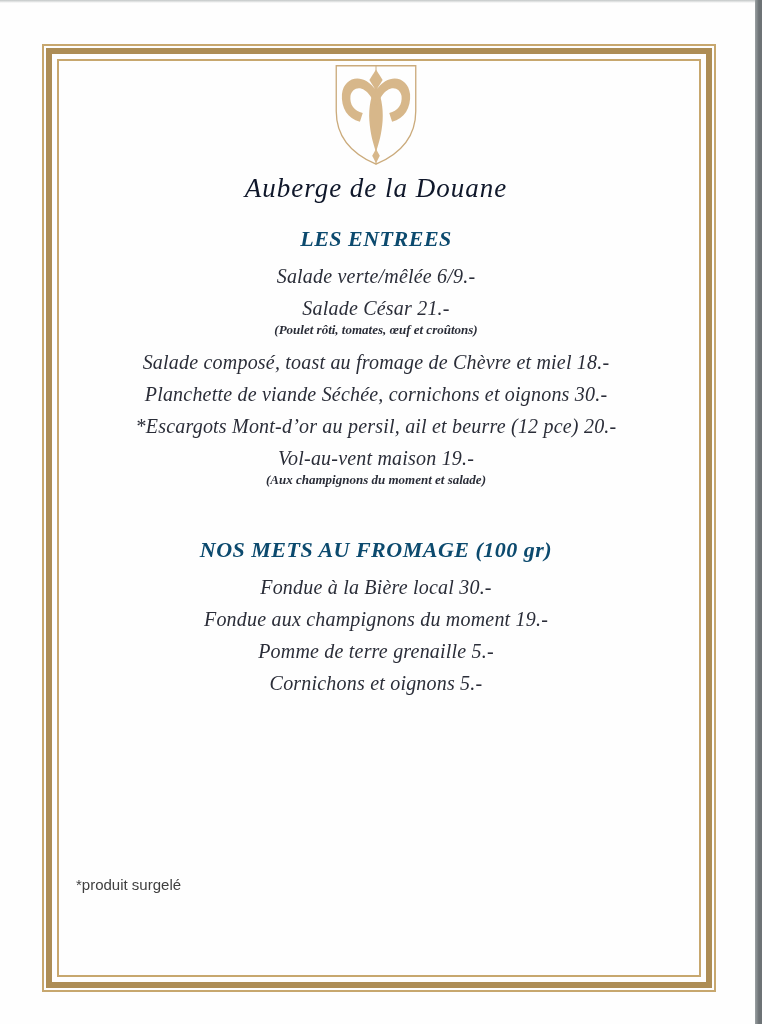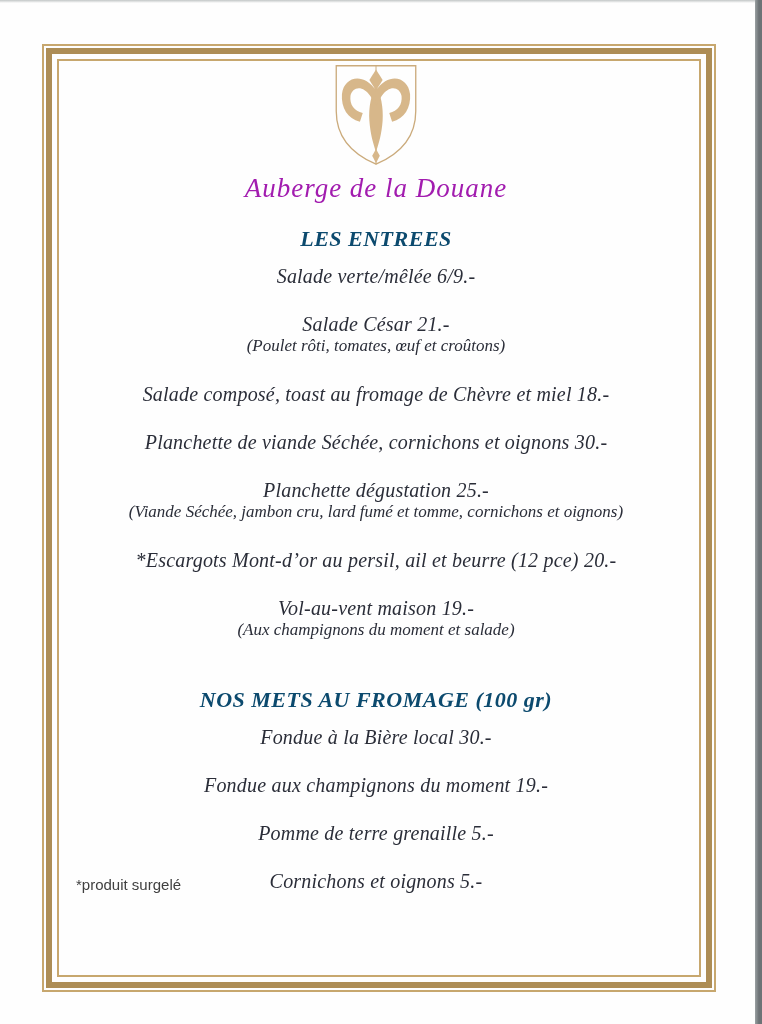--- a/index.html
+++ b/index.html
@@ -37,41 +37,42 @@
   .content {
     position: absolute; left: 56px; top: 0; width: 640px;
     text-align: center;
     color: #2a2d38;
   }
   .crest { display: block; margin: 62px auto 0 auto; }
   .page-title {
     margin-top: 4px;
     font-size: 27px; line-height: 32px;
     font-style: italic;
-    color: #a21caf;
+    color: #0f172a;
     letter-spacing: 1px;
   }
   .section-header {
     margin-top: 24px;
     font-size: 22px; line-height: 22px;
     font-style: italic; font-weight: bold;
     color: #0c4a6e;
     letter-spacing: 0.5px;
   }
   .section-fromage .section-header { margin-top: 48px; margin-bottom: 10px; }
-  .menu-line { margin-top: 26px; }
+  .menu-line { margin-top: 10px; }
   .section-header + .menu-line { margin-top: 15px; }
   .item {
     font-size: 20px; line-height: 22px;
     font-style: italic;
     letter-spacing: 0.2px;
   }
   .sub {
-    font-size: 17px; line-height: 22px;
+    font-size: 13px; line-height: 22px;
     font-style: italic;
+    font-weight: bold;
   }
   .footnote {
     position: absolute; left: 76px; top: 876px;
     font-family: "Liberation Sans", "DejaVu Sans", sans-serif;
     font-style: normal;
     font-size: 15px; color: #404040;
     text-align: left;
   }
 </style>
 </head>
@@ -114,24 +115,20 @@
 
     <div class="menu-line">
       <div class="item">Salade César 21.-</div>
       <div class="sub">(Poulet rôti, tomates, œuf et croûtons)</div>
     </div>
 
     <div class="menu-line item">Salade composé, toast au fromage de Chèvre et miel 18.-</div>
 
     <div class="menu-line item">Planchette de viande Séchée, cornichons et oignons 30.-</div>
 
-    <div class="menu-line">
-      <div class="item">Planchette dégustation 25.-</div>
-      <div class="sub">(Viande Séchée, jambon cru, lard fumé et tomme, cornichons et oignons)</div>
-    </div>
 
     <div class="menu-line item">*Escargots Mont-d’or au persil, ail et beurre (12 pce) 20.-</div>
 
     <div class="menu-line">
       <div class="item">Vol-au-vent maison 19.-</div>
       <div class="sub">(Aux champignons du moment et salade)</div>
     </div>
   </div>
 
   <div class="section section-fromage">

